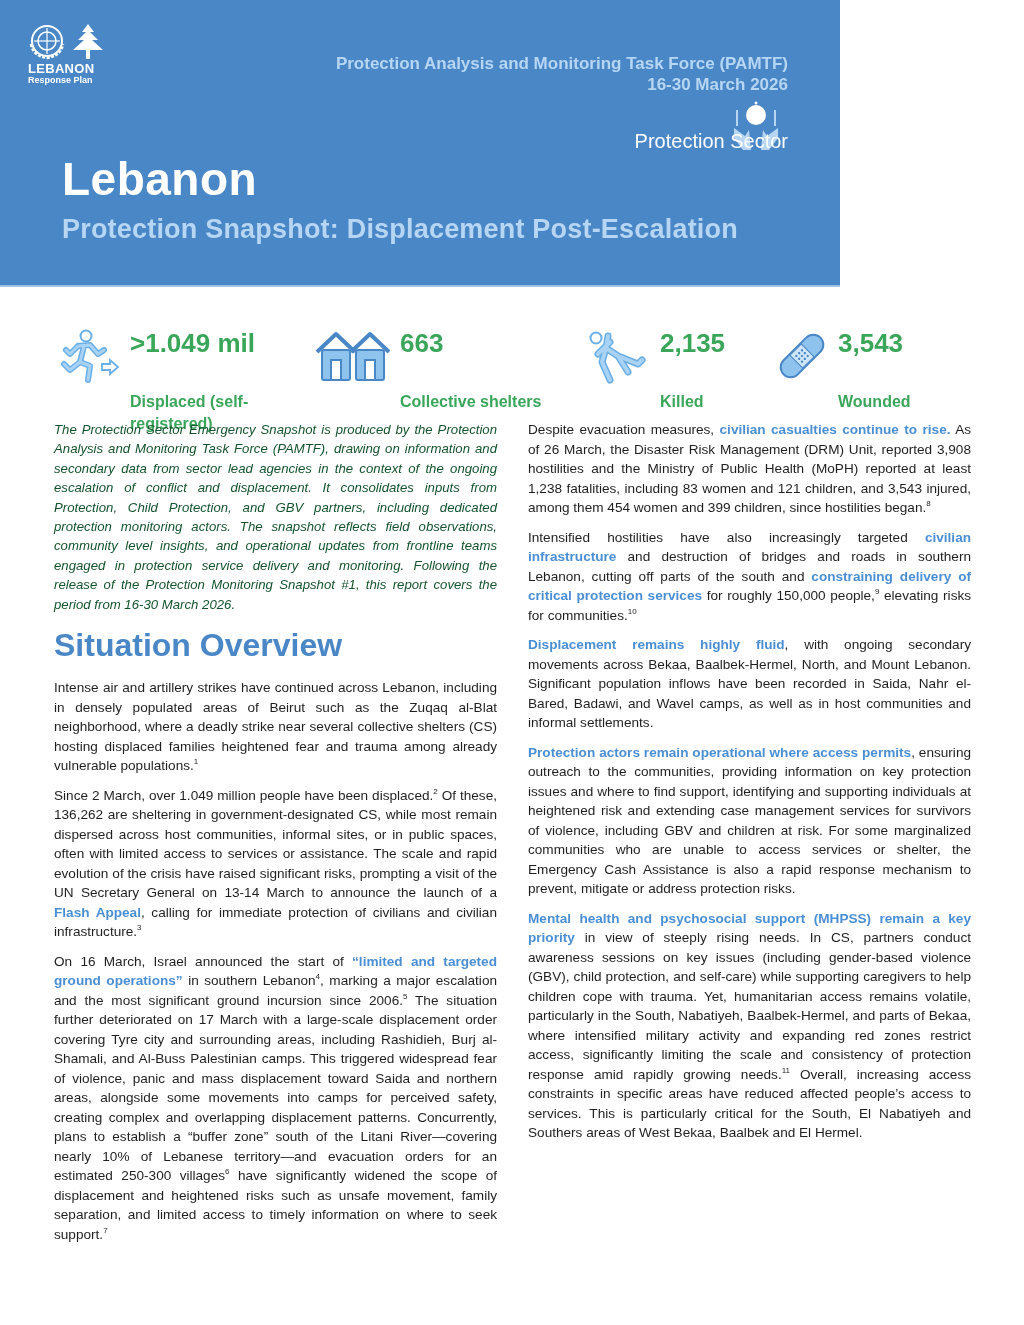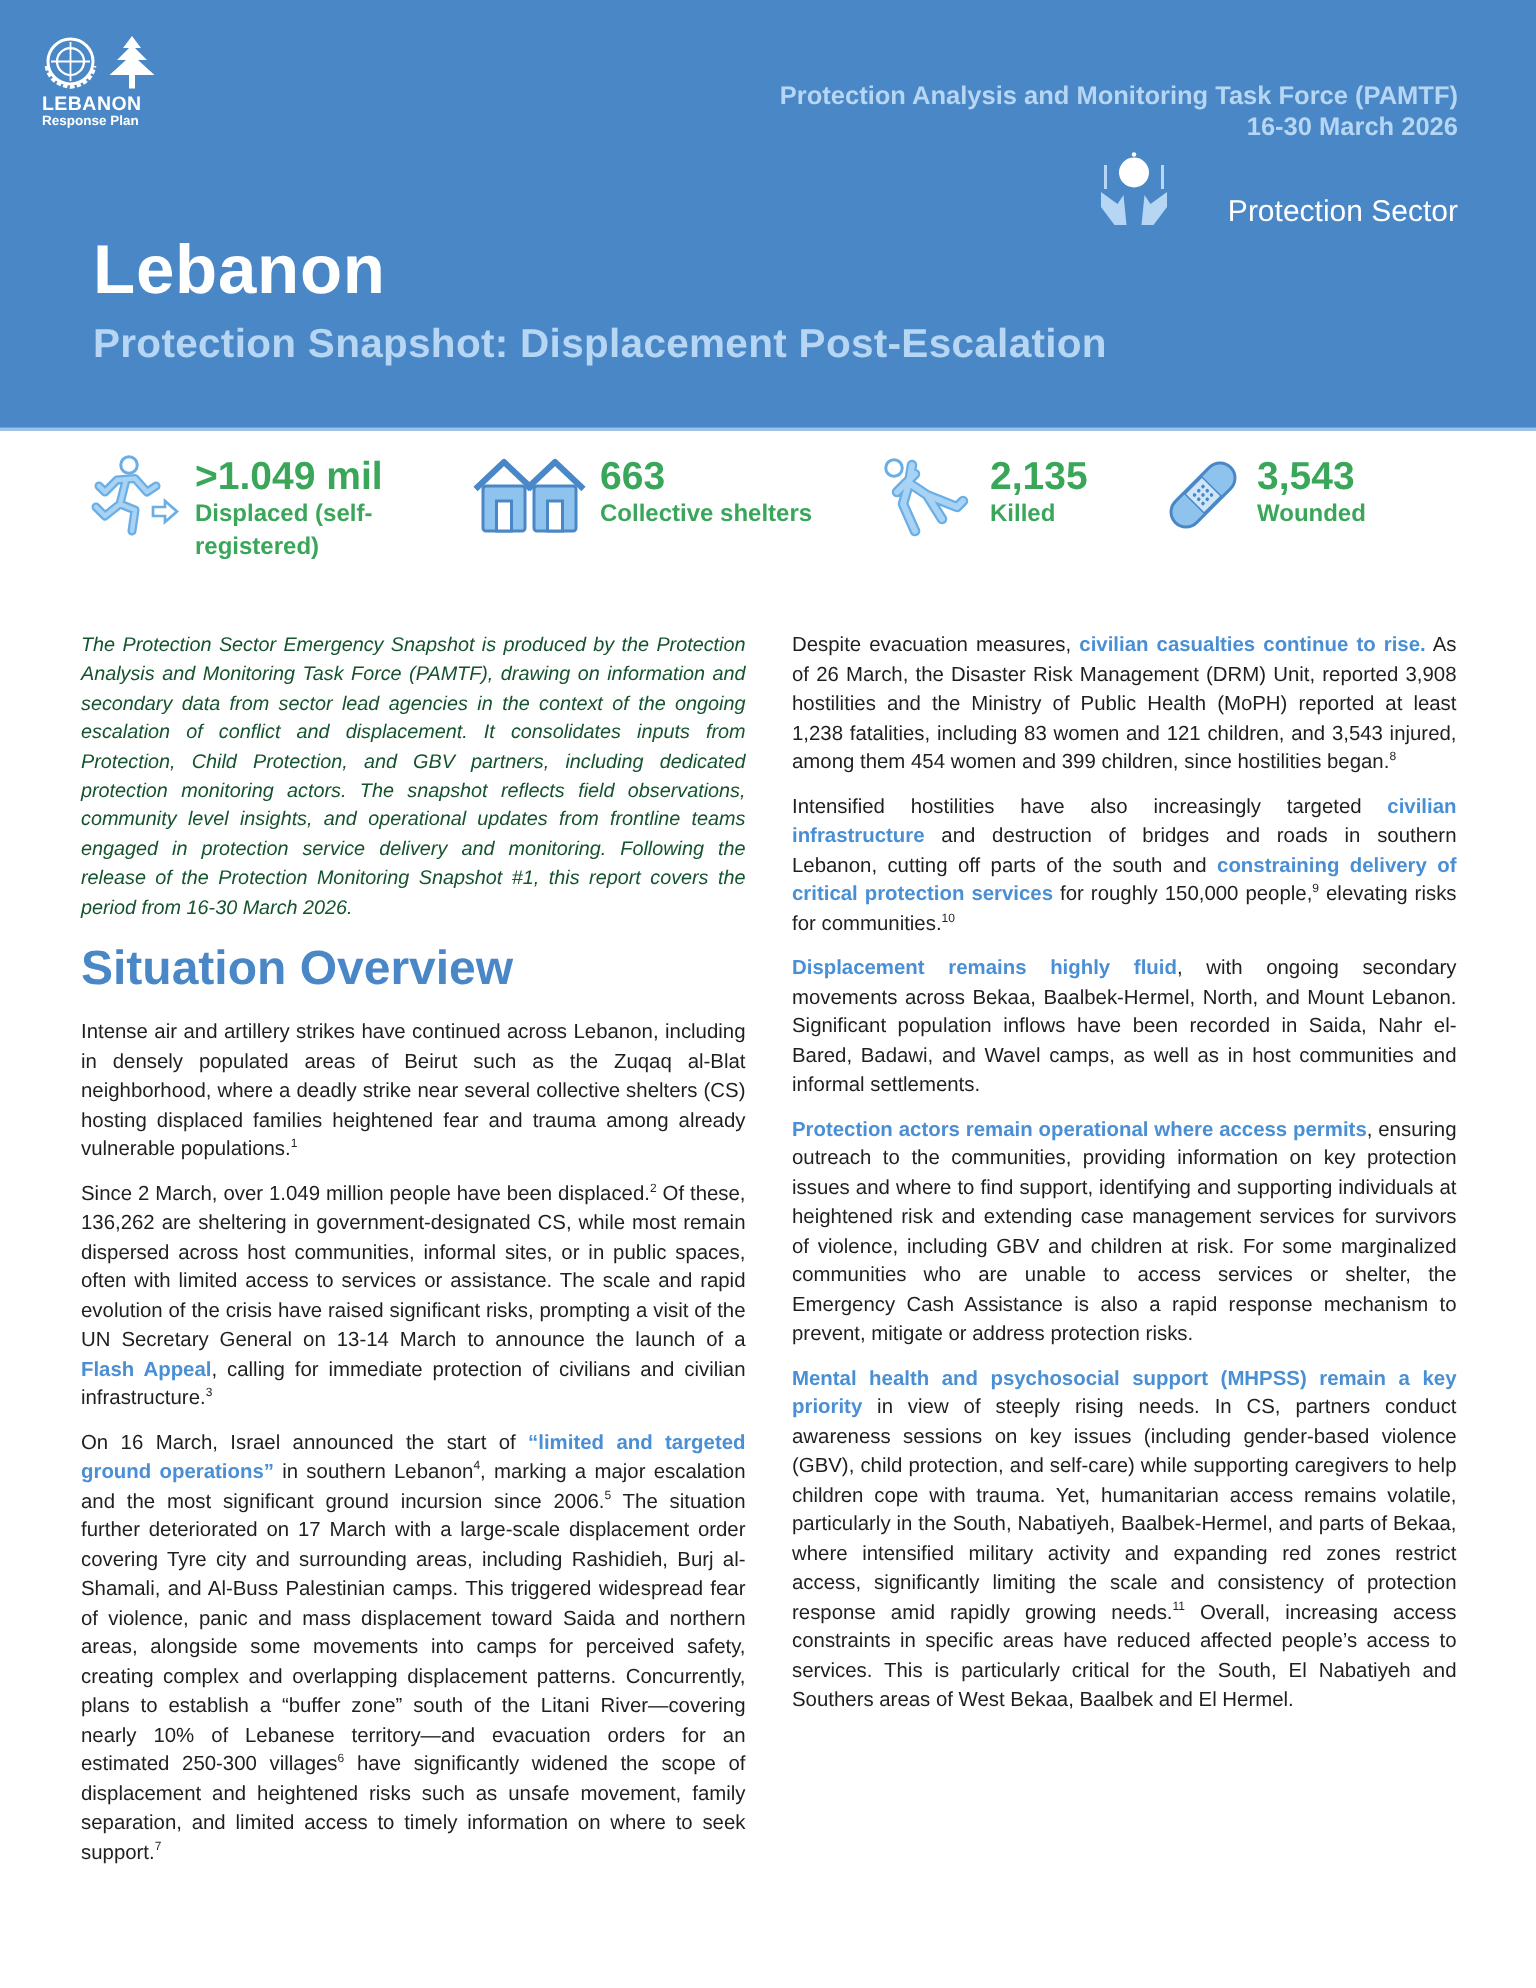--- a/index.html
+++ b/index.html
@@ -2,21 +2,21 @@
 <html><head>
 <meta charset="utf-8">
 <style>
   html, body { margin: 0; padding: 0; }
   body {
     width: 1024px; height: 1325px; overflow: hidden; background: #ffffff;
     font-family: "Liberation Sans", "DejaVu Sans", sans-serif; color: #1f1f1f;
     position: relative;
   }
   .header {
-    position: absolute; left: 0; top: 0; width: 1024px; height: 285px;
+    position: absolute; left: 0; top: 0; width: 840px; height: 285px;
     background: #4a87c6;
     border-bottom: 2px solid #9cc3e8;
   }
   .logo { position: absolute; left: 28px; top: 22px; width: 86px; color: #fff; }
   .logo .marks { display: flex; align-items: flex-end; gap: 4px; height: 38px; }
   .logo .word1 { font-weight: bold; font-size: 13px; letter-spacing: 0.3px; line-height: 13px; margin-top: 2px; }
   .logo .word2 { font-weight: bold; font-size: 9px; line-height: 10px; }
   .pamtf {
     position: absolute; right: 52px; top: 53px; text-align: right;
     color: #b6d6f3; font-weight: bold; font-size: 17px; line-height: 21px; margin-left: 30px;
@@ -27,26 +27,26 @@
     font-weight: normal; font-size: 20px;
   }
   .title {
     position: absolute; left: 62px; top: 150px; color: #ffffff;
     font-weight: bold; font-size: 46px; line-height: 58px; letter-spacing: 0.5px;
   }
   .subtitle {
     position: absolute; left: 62px; top: 211px; color: #b6d6f3;
     font-weight: bold; font-size: 27px; line-height: 36px; letter-spacing: 0.2px;
   }
-  .stats { position: absolute; left: 0; top: 302px; width: 872px; height: 90px; }
+  .stats { position: absolute; left: 0; top: 328px; width: 872px; height: 90px; }
   .stat { position: absolute; top: 0; display: flex; align-items: flex-start; }
   .stat svg { flex: none; }
   .stat .txt { margin-left: 8px; color: #3aa65a; }
   .stat .num { font-weight: bold; font-size: 26px; line-height: 30px; }
-  .stat .lbl { font-weight: bold; font-size: 16px; line-height: 22px; }
+  .stat .lbl { font-weight: bold; font-size: 16px; line-height: 22px; margin-top: 33px; }
   .col { position: absolute; top: 420px; width: 443px; font-size: 13.6px; line-height: 19.5px; text-align: justify; }
   .col.left { left: 54px; }
   .col.right { left: 528px; }
   .col p { margin: 0 0 10px 0; }
   .intro { font-style: italic; color: #14532d; font-size: 13.2px; line-height: 19.4px; }
   .h2 { color: #4a87c6; font-weight: bold; font-size: 32px; line-height: 30px; margin: 16px 0 18px 0; }
   .hl { color: #4a8fd4; font-weight: bold; }
   a.hl { text-decoration: none; }
   sup { font-size: 8px; line-height: 0; }
 </style>

